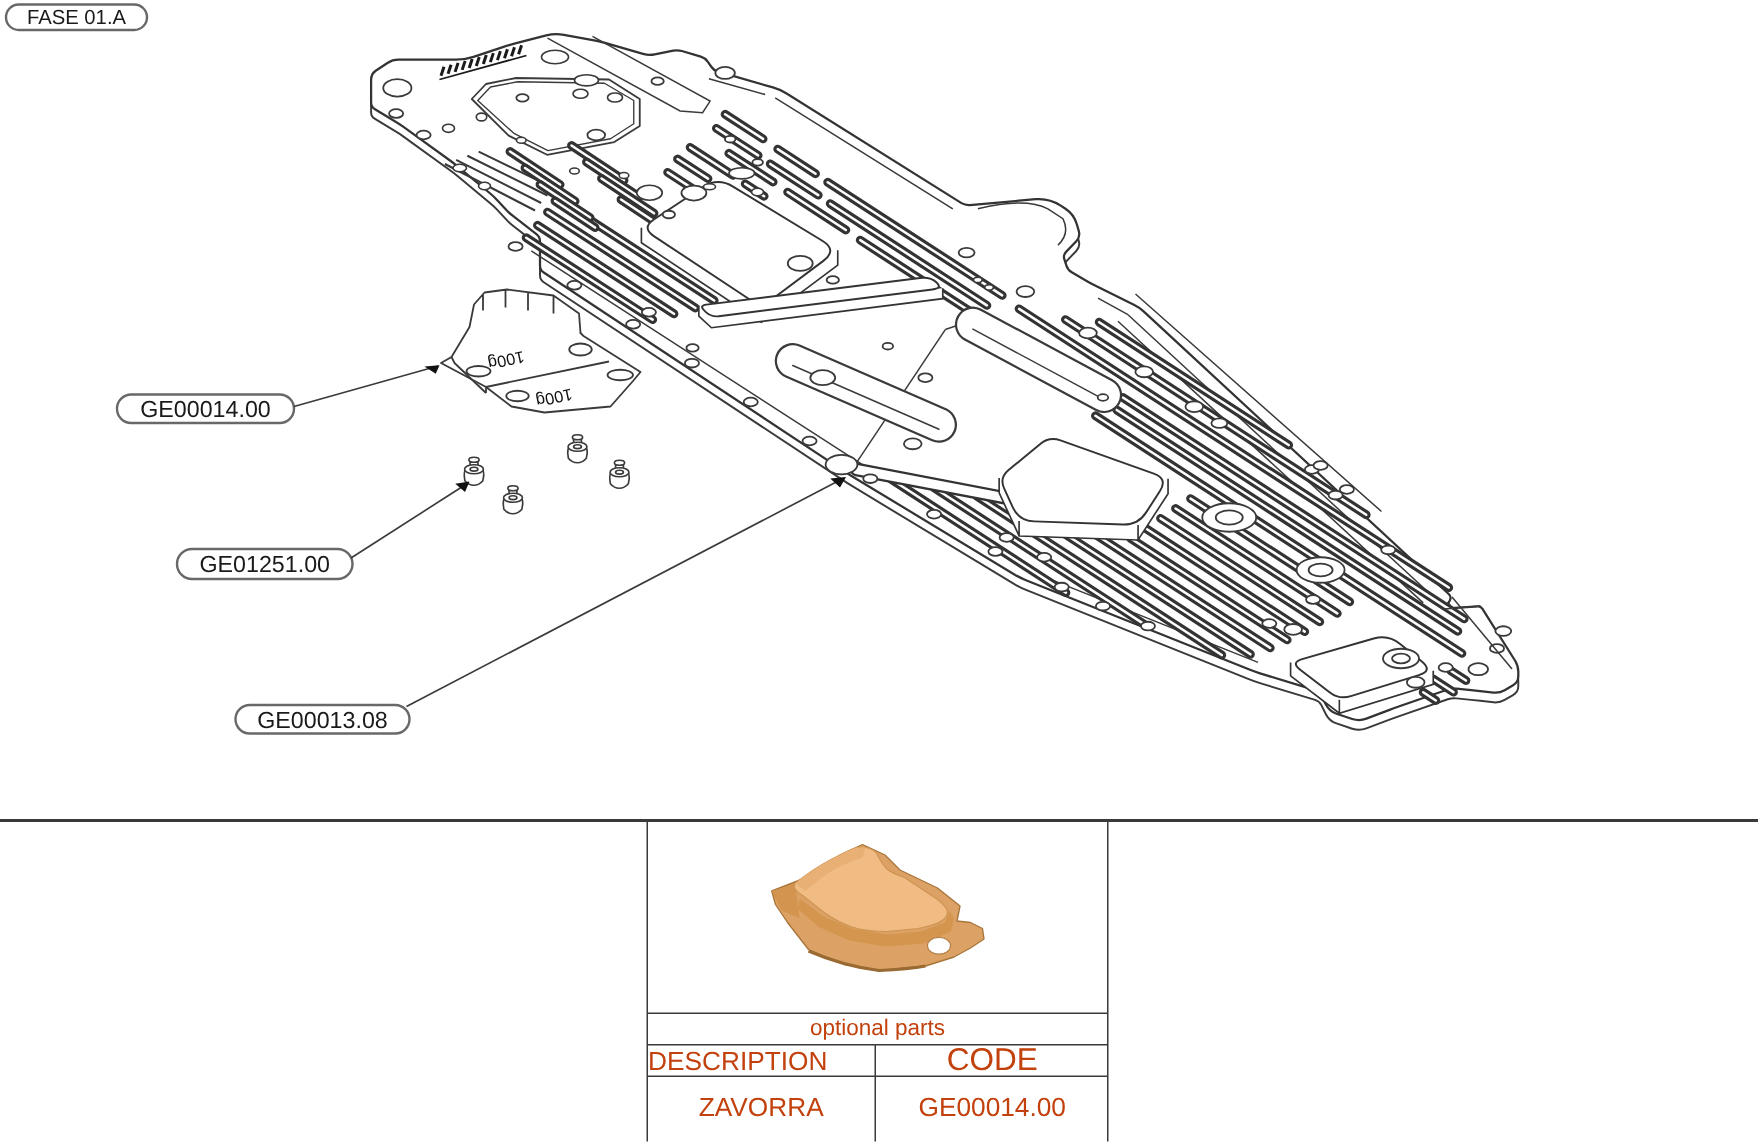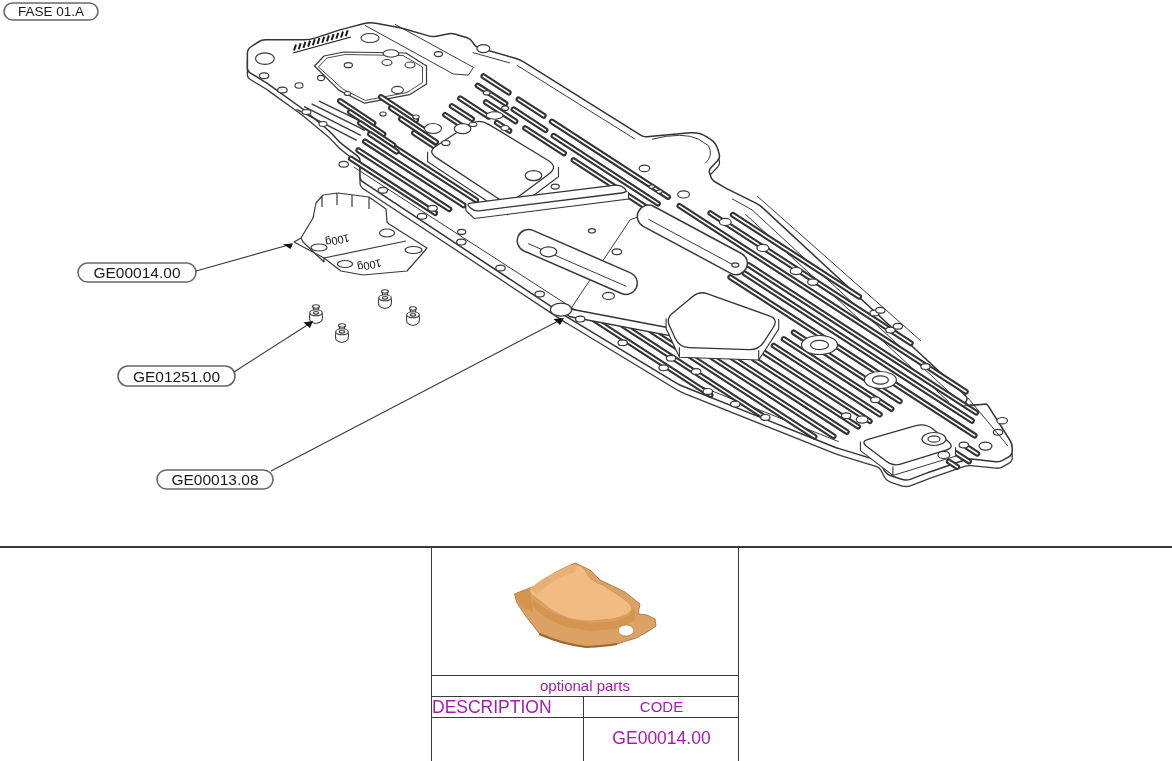--- a/index.html
+++ b/index.html
@@ -284,21 +284,22 @@
 <path d="M514.5,594 L535,586 L560,570 L575,563 L590,570 L600,580 L625,592 L640,604 L638,614 L647,615 L655,619 L656,626 L647,632 L636,638 L617,644 L586,647 L563,643 L539,633 L525,615 L517,603 Z" fill="#dca265" stroke="#a8753a" stroke-width="0.9"></path>
 <path d="M533,599 L549,611 L568,619 L591,623 L614,621 L630,615 L633,607 L636,612 L634,621 L616,629 L590,631 L566,627 L546,618 L532,606 Z" fill="#d4964f" stroke="none"></path>
 <path d="M514.5,594 L530,589 L533,612 L521,607 Z" fill="#d2944e" stroke="none"></path>
 <path d="M530,589 Q541,580 554,573 L566,567 Q572,564 577,565 Q583,566 585,570 Q588,576 591,579 Q594,582 603,585 L621,597 Q628,601 631,606 Q633,610 629,613 Q624,617 612,619 L591,621 Q577,621 568,618 Q557,614 549,608 L535,597 Q528,593 530,589 Z" fill="#f0bc84" stroke="#cf9452" stroke-width="0.8"></path>
 <path d="M530,589 Q541,580 554,573 L566,567 Q572,564 577,565 L575,572 Q560,576 548,585 L537,594 Z" fill="#e9b076" stroke="none"></path>
 <ellipse cx="626" cy="630.5" rx="7.7" ry="5.6" fill="#fff" stroke="#b5804a" stroke-width="0.8"></ellipse>
 <path d="M539,634 Q562,644 586,647 Q606,646 617,644" fill="none" stroke="#9a6a33" stroke-width="2"></path>
 </g>
 </svg>
 <div style="position:absolute;left:0;top:546px;width:1172px;height:2px;background:#3a3a3a"></div>
-<div style="position:absolute;left:431px;top:548px;width:308px;height:213px;border-left:1.5px solid #3a3a3a;border-right:1.5px solid #3a3a3a;font-family:'Liberation Sans',sans-serif;color:#a21caf">
+<div style="position:absolute;left:431px;top:548px;width:308px;height:213px;border-left:1.5px solid #3a3a3a;border-right:1.5px solid #3a3a3a;font-family:'Liberation Sans',sans-serif;color:#c2410c">
     <div style="position:absolute;left:0;top:127px;width:100%;border-top:1.3px solid #3a3a3a"></div>
     <div style="position:absolute;left:0;top:148px;width:100%;border-top:1.3px solid #3a3a3a"></div>
     <div style="position:absolute;left:0;top:169px;width:100%;border-top:1.3px solid #3a3a3a"></div>
     <div style="position:absolute;left:151px;top:148px;height:65px;border-left:1.3px solid #3a3a3a"></div>
     <div style="position:absolute;left:0;top:128px;width:100%;height:20px;text-align:center;font-size:15px;line-height:20px">optional parts</div>
     <div style="position:absolute;left:0;top:149px;width:151px;height:20px;text-align:left;font-size:17.5px;line-height:20px">DESCRIPTION</div>
-    <div style="position:absolute;left:151px;top:149px;width:157px;height:20px;text-align:center;font-size:15px;line-height:20px">CODE</div>
+    <div style="position:absolute;left:151px;top:149px;width:157px;height:20px;text-align:center;font-size:21px;line-height:20px">CODE</div>
+    <div style="position:absolute;left:0;top:170px;width:151px;height:41px;text-align:center;font-size:17.5px;line-height:41px">ZAVORRA</div>
     <div style="position:absolute;left:151px;top:170px;width:157px;height:41px;text-align:center;font-size:17.5px;line-height:41px">GE00014.00</div>
   </div>
 </body></html>

